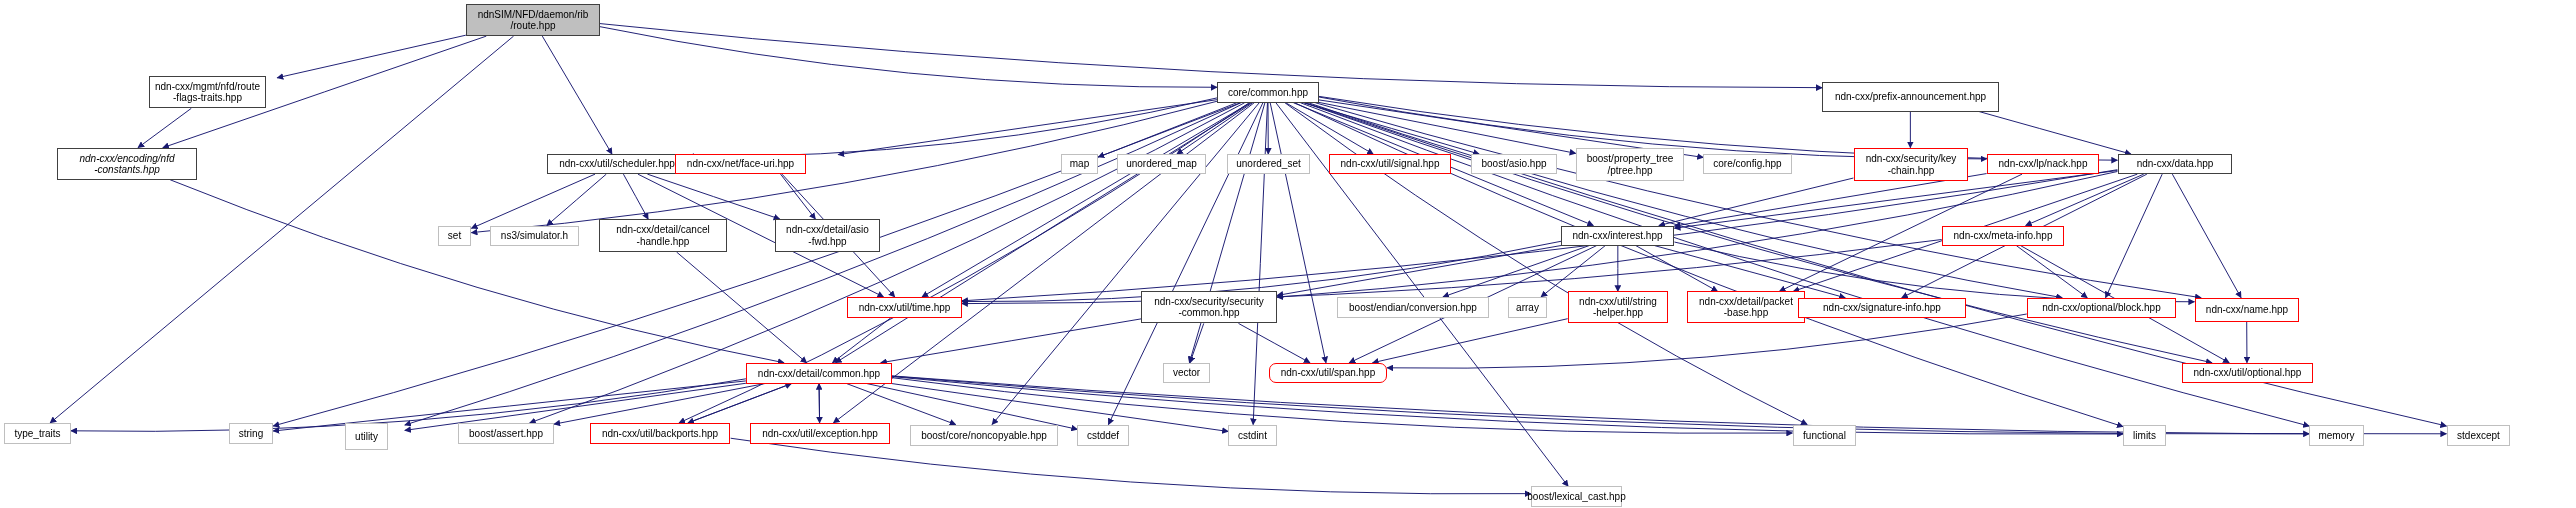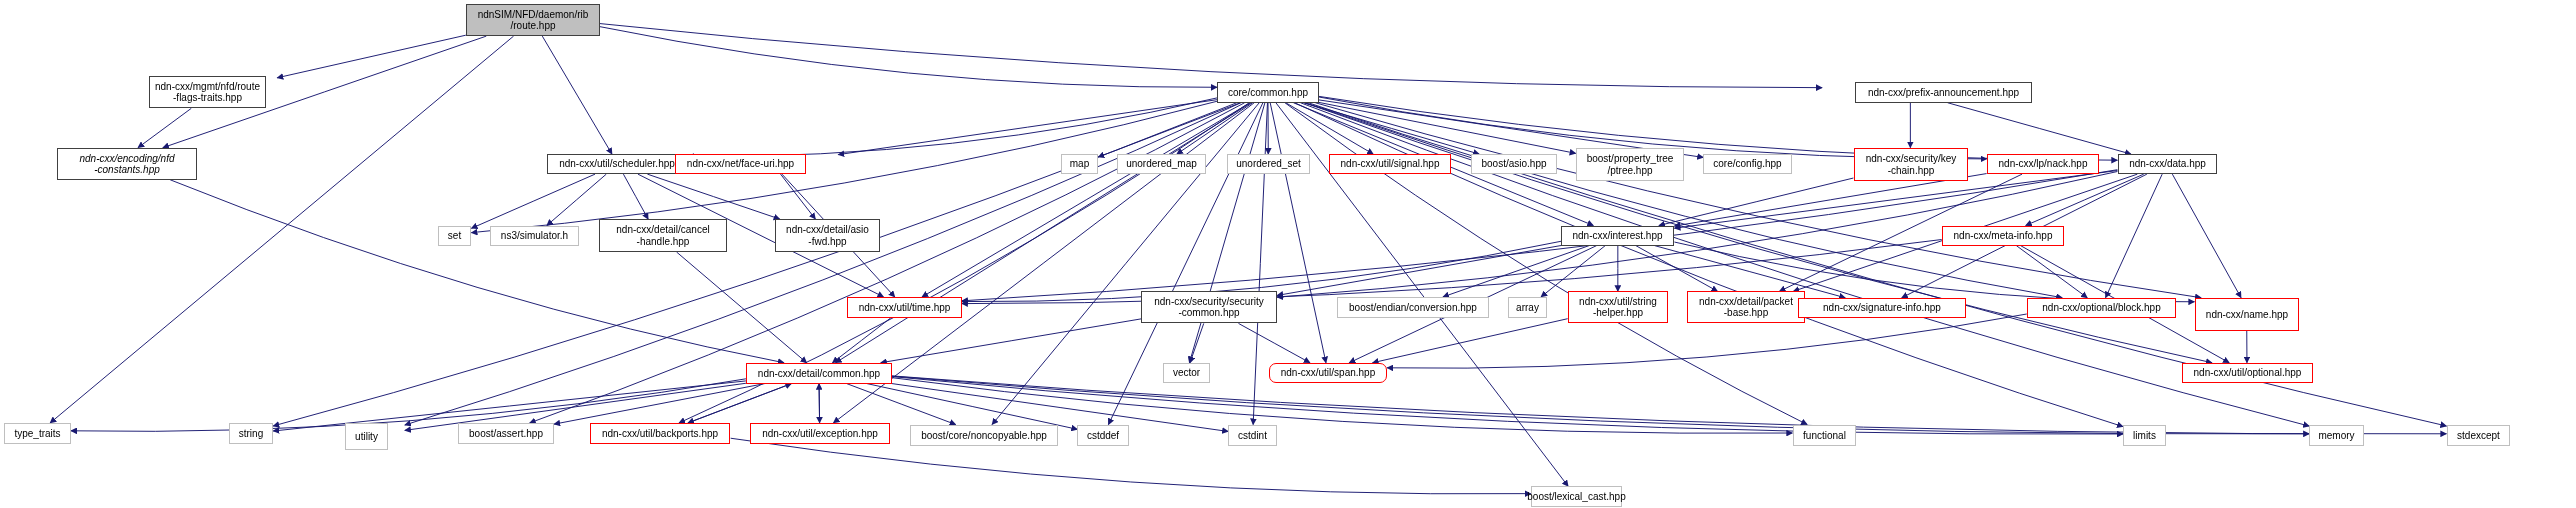--- a/index.html
+++ b/index.html
@@ -124,53 +124,53 @@
 <div id="nodes">
     <div class="node root" style="left: 466px; top: 4px; width: 134px; height: 32px;">ndnSIM/NFD/daemon/rib
 /route.hpp</div>
     <div class="node doc" style="left: 149px; top: 76px; width: 117px; height: 32px;">ndn-cxx/mgmt/nfd/route
 -flags-traits.hpp</div>
     <div class="node doc" style="left: 57px; top: 148px; width: 140px; height: 32px; font-style: italic;">ndn-cxx/encoding/nfd
 -constants.hpp</div>
     <div class="node doc" style="left: 547px; top: 154px; width: 140px; height: 20px;">ndn-cxx/util/scheduler.hpp</div>
     <div class="node red" style="left: 675px; top: 154px; width: 131px; height: 20px;">ndn-cxx/net/face-uri.hpp</div>
     <div class="node doc" style="left: 1217px; top: 82px; width: 102px; height: 21px;">core/common.hpp</div>
-    <div class="node doc" style="left: 1822px; top: 82px; width: 177px; height: 21px; margin-left: 33px;">ndn-cxx/prefix-announcement.hpp</div>
+    <div class="node doc" style="left: 1822px; top: 82px; width: 177px; height: 30px;">ndn-cxx/prefix-announcement.hpp</div>
     <div class="node std" style="left: 438px; top: 226px; width: 33px; height: 20px;">set</div>
     <div class="node std" style="left: 490px; top: 226px; width: 89px; height: 20px;">ns3/simulator.h</div>
     <div class="node doc" style="left: 599px; top: 219px; width: 128px; height: 33px;">ndn-cxx/detail/cancel
 -handle.hpp</div>
     <div class="node doc" style="left: 775px; top: 219px; width: 105px; height: 33px;">ndn-cxx/detail/asio
 -fwd.hpp</div>
     <div class="node std" style="left: 1061px; top: 154px; width: 37px; height: 20px;">map</div>
     <div class="node std" style="left: 1117px; top: 154px; width: 89px; height: 20px;">unordered_map</div>
     <div class="node std" style="left: 1227px; top: 154px; width: 83px; height: 20px;">unordered_set</div>
     <div class="node red" style="left: 1329px; top: 154px; width: 122px; height: 20px;">ndn-cxx/util/signal.hpp</div>
     <div class="node std" style="left: 1471px; top: 154px; width: 86px; height: 20px;">boost/asio.hpp</div>
     <div class="node std" style="left: 1576px; top: 148px; width: 108px; height: 33px;">boost/property_tree
 /ptree.hpp</div>
     <div class="node std" style="left: 1703px; top: 154px; width: 89px; height: 20px;">core/config.hpp</div>
     <div class="node red" style="left: 1854px; top: 148px; width: 114px; height: 33px;">ndn-cxx/security/key
 -chain.hpp</div>
     <div class="node red" style="left: 1987px; top: 154px; width: 112px; height: 20px;">ndn-cxx/lp/nack.hpp</div>
-    <div class="node doc" style="left: 2118px; top: 154px; width: 99px; height: 20px;">ndn-cxx/data.hpp</div>
+    <div class="node doc" style="left: 2118px; top: 154px; width: 114px; height: 20px;">ndn-cxx/data.hpp</div>
     <div class="node doc" style="left: 1561px; top: 226px; width: 113px; height: 20px;">ndn-cxx/interest.hpp</div>
     <div class="node red" style="left: 1942px; top: 226px; width: 122px; height: 20px;">ndn-cxx/meta-info.hpp</div>
     <div class="node red" style="left: 847px; top: 297px; width: 115px; height: 21px;">ndn-cxx/util/time.hpp</div>
     <div class="node doc" style="left: 1141px; top: 291px; width: 136px; height: 32px;">ndn-cxx/security/security
 -common.hpp</div>
     <div class="node std" style="left: 1337px; top: 297px; width: 152px; height: 21px;">boost/endian/conversion.hpp</div>
     <div class="node std" style="left: 1508px; top: 297px; width: 39px; height: 21px;">array</div>
     <div class="node red" style="left: 1568px; top: 291px; width: 100px; height: 32px;">ndn-cxx/util/string
 -helper.hpp</div>
     <div class="node red" style="left: 1687px; top: 291px; width: 118px; height: 32px;">ndn-cxx/detail/packet
 -base.hpp</div>
     <div class="node red" style="left: 1798px; top: 298px; width: 168px; height: 20px;">ndn-cxx/signature-info.hpp</div>
     <div class="node red" style="left: 2027px; top: 298px; width: 149px; height: 20px;">ndn-cxx/optional/block.hpp</div>
-    <div class="node red" style="left: 2195px; top: 298px; width: 104px; height: 33px;">ndn-cxx/name.hpp</div>
+    <div class="node red" style="left: 2195px; top: 298px; width: 104px; height: 24px;">ndn-cxx/name.hpp</div>
     <div class="node red" style="left: 746px; top: 363px; width: 146px; height: 21px;">ndn-cxx/detail/common.hpp</div>
     <div class="node std" style="left: 1163px; top: 363px; width: 47px; height: 20px;">vector</div>
     <div class="node red" style="left: 1269px; top: 363px; width: 118px; height: 20px; border-radius: 7px;">ndn-cxx/util/span.hpp</div>
     <div class="node red" style="left: 2182px; top: 363px; width: 131px; height: 20px;">ndn-cxx/util/optional.hpp</div>
     <div class="node std" style="left: 4px; top: 423px; width: 67px; height: 21px;">type_traits</div>
     <div class="node std" style="left: 229px; top: 423px; width: 44px; height: 21px;">string</div>
     <div class="node std" style="left: 345px; top: 423px; width: 43px; height: 27px;">utility</div>
     <div class="node std" style="left: 458px; top: 423px; width: 96px; height: 21px;">boost/assert.hpp</div>
     <div class="node red" style="left: 590px; top: 423px; width: 140px; height: 21px;">ndn-cxx/util/backports.hpp</div>
     <div class="node red" style="left: 750px; top: 423px; width: 140px; height: 21px;">ndn-cxx/util/exception.hpp</div>

